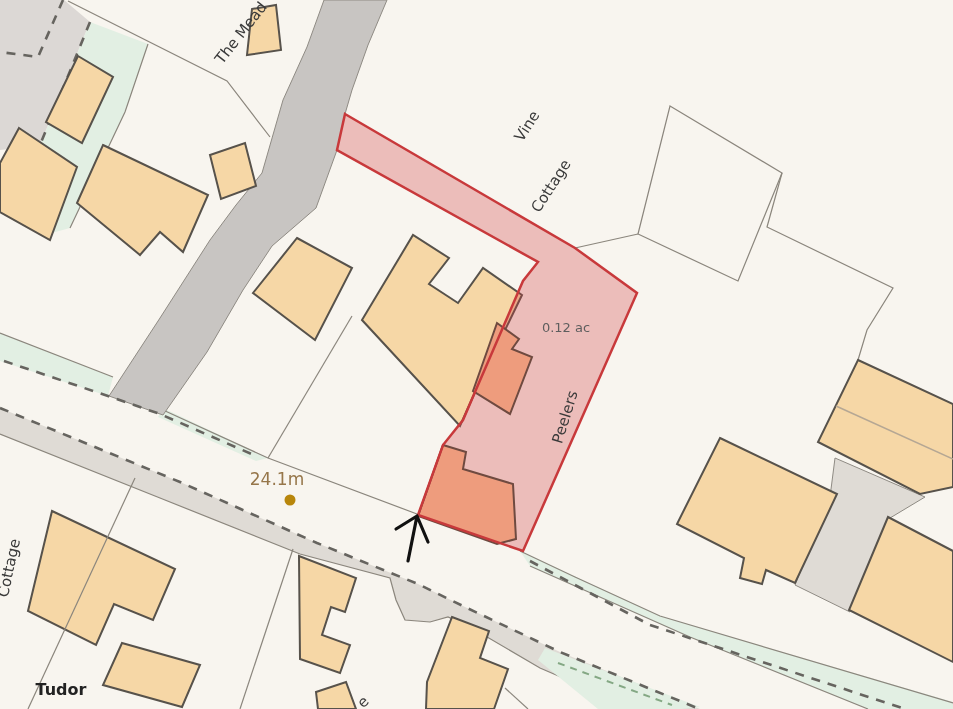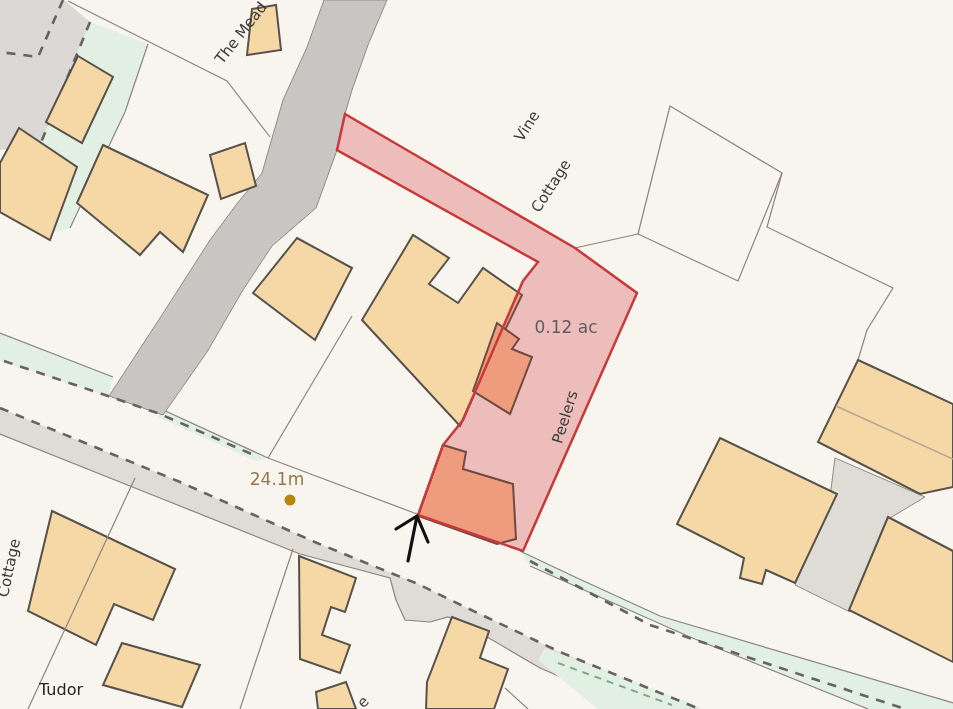--- a/index.html
+++ b/index.html
@@ -21,23 +21,23 @@
   .gdash{fill:none;stroke:var(--green-dash);stroke-width:2;stroke-dasharray:7 6;}
   .verge{fill:var(--verge-fill);stroke:none;}
   .gray{fill:var(--sidewalk-fill);stroke:none;}
   .lbl{position:absolute;white-space:nowrap;color:var(--label-color);font-size:15px;
        transform:translate(-50%,-50%);}
   .lbl.rot-52{transform:translate(-50%,-50%) rotate(-52deg);}
   .lbl.rot-57{transform:translate(-50%,-50%) rotate(-57deg);}
   .lbl.rot-73{transform:translate(-50%,-50%) rotate(-73deg);}
   .lbl.rot-78{transform:translate(-50%,-50%) rotate(-78deg);}
   .lbl.rot-45{transform:translate(-50%,-50%) rotate(-45deg);}
-  .lbl.area{font-size:17px;color:var(--area-color);text-align:center;}
+  .lbl.area{font-size:13px;color:var(--area-color);text-align:center;}
   .lbl.bench{font-size:17px;color:var(--benchmark-color);}
-  .lbl.big{font-size:16px;color:#222;}
+  .lbl.big{font-size:16px;color:#222;font-weight:bold;}
 </style>
 </head>
 <body>
 
 <div id="map">
   <svg width="953" height="709" viewBox="0 0 953 709">
 
     <polygon class="gray" points="0,0 64,0 90,22 40,145 0,150" style="fill:#dcd8d5"></polygon>
     <polygon class="verge" points="90,22 148,44 125,112 70,228 48,234 40,145"></polygon>
     <polyline class="thin" points="148,44 125,112 70,228"></polyline>

